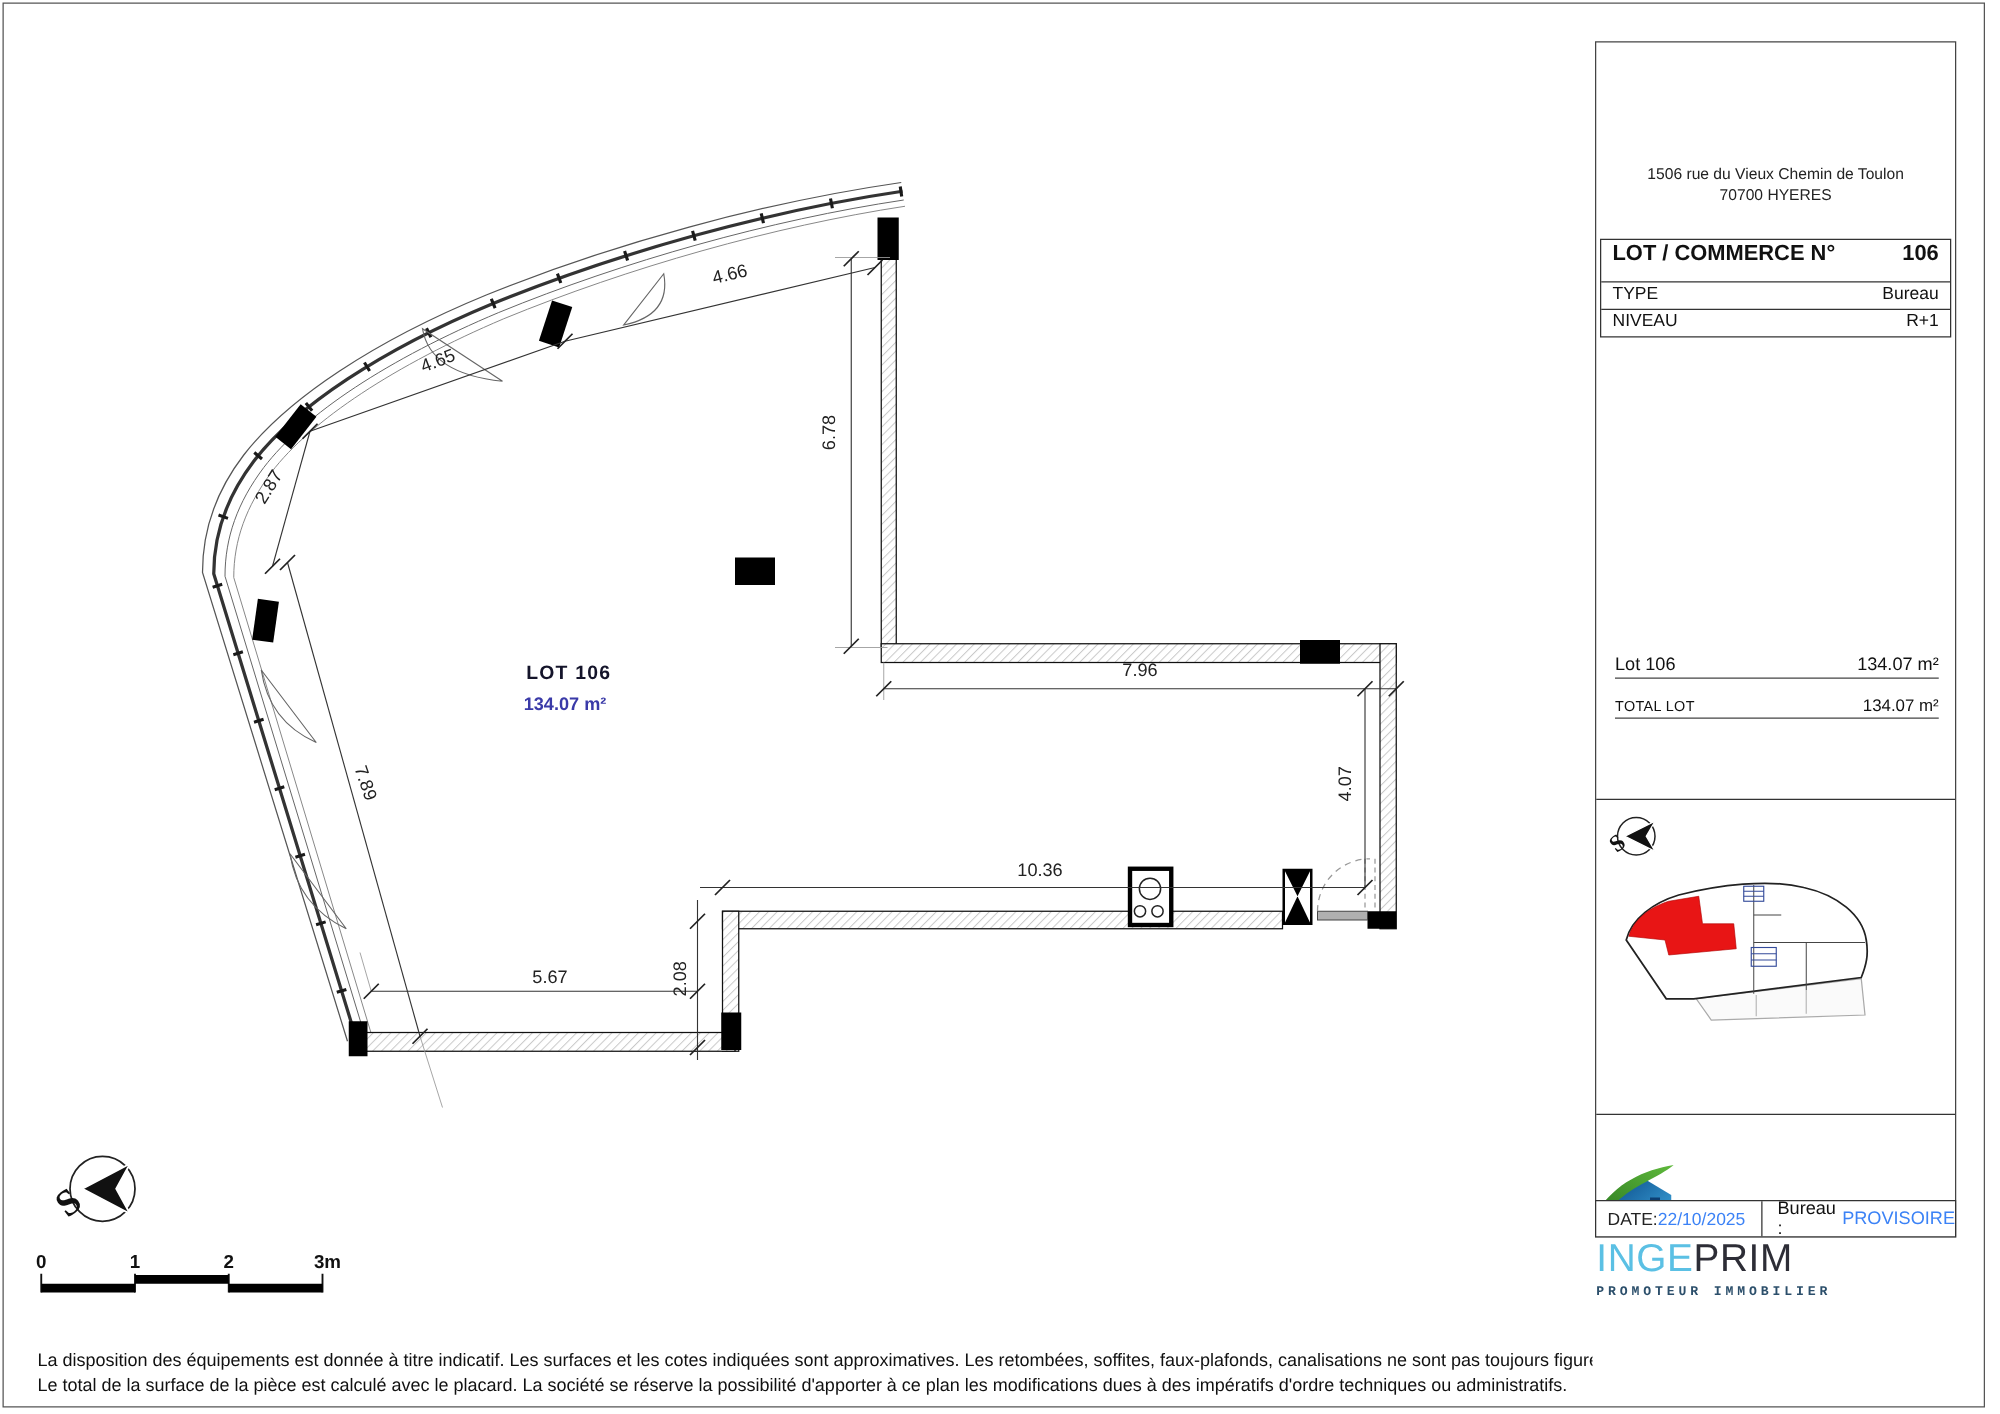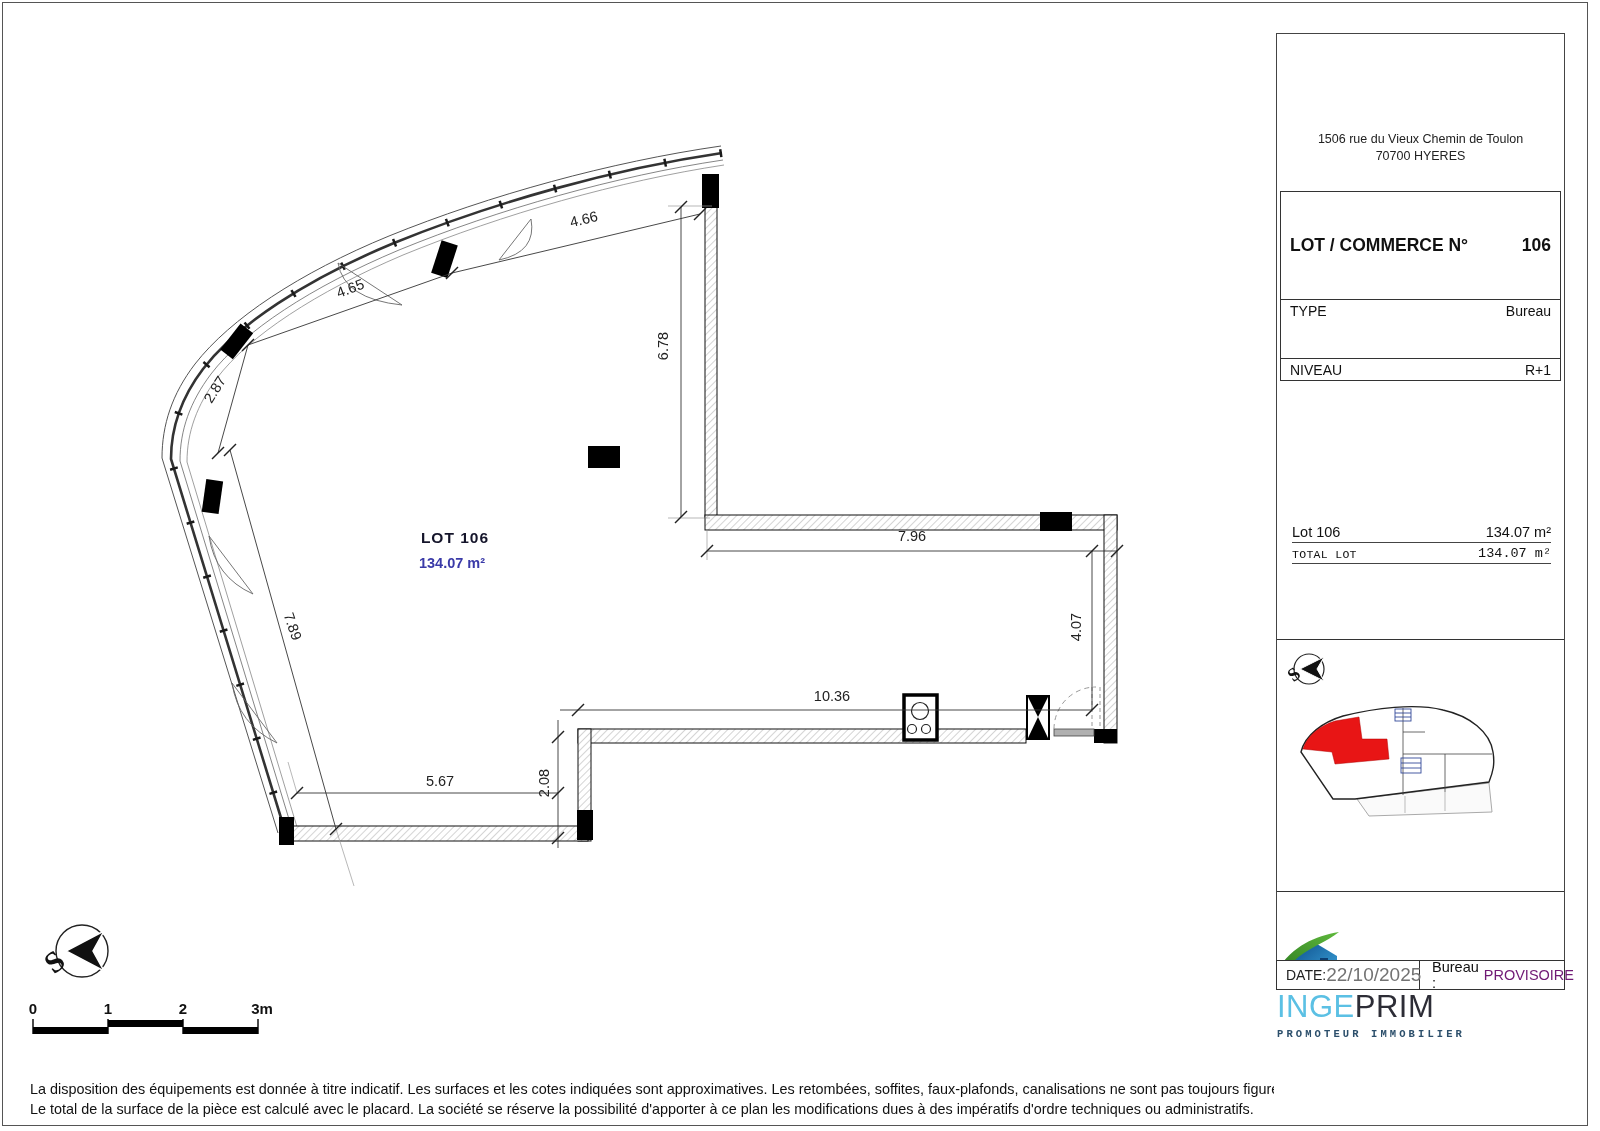--- a/index.html
+++ b/index.html
@@ -13,45 +13,45 @@
   .arealbl{font:600 14.5px "Liberation Sans",sans-serif;fill:#3a3aa8;}
   .sbt{font:600 15px "Liberation Sans",sans-serif;fill:#111;}
   .cs{font:700 30px "Liberation Serif",serif;fill:#111;}
   .cs2{font:700 19px "Liberation Serif",serif;fill:#111;}
 
   .sidebar{position:absolute;left:1276px;top:33px;width:289px;height:957px;
            border:1px solid #444;box-sizing:border-box;background:#fff;}
   .address{position:absolute;left:0;top:97px;width:100%;text-align:center;
            font-size:12.5px;line-height:17px;color:#222;}
   .lot-table{position:absolute;left:3px;top:157px;width:281px;border:1px solid #333;box-sizing:border-box;}
-  .lot-table .row{display:flex;justify-content:space-between;align-items:center;
-                  padding:0 9px;border-top:1px solid #333;height:21px;font-size:14px;margin-top:37px;}
+  .lot-table .row{display:flex;justify-content:space-between;align-items:flex-start;
+                  padding:0 9px;border-top:1px solid #333;height:21px;font-size:14px;}
   .lot-table .row:first-child{border-top:none;height:33px;font-size:17.5px;font-weight:bold;}
   .areas{position:absolute;left:15px;right:13px;top:487px;}
   .arow{display:flex;justify-content:space-between;align-items:flex-end;
         border-bottom:1px solid #444;padding-bottom:2px;}
   .arow.a1{font-size:14.5px;height:19px;}
-  .arow.a2{font-size:13.5px;height:17px;margin-top:1px;font-family:Liberation Mono, monospace;}
+  .arow.a2{font-size:13.5px;height:17px;margin-top:12px;}
   .arow.a2 .alabel{font-size:11.5px;letter-spacing:.3px;}
   .divider{position:absolute;left:0;right:0;border-top:1px solid #333;}
   .d1{top:605px;} .d2{top:857px;}
   .compass-s{position:absolute;left:8px;top:613px;}
   .minimap{position:absolute;left:18px;top:668px;}
   .logo{position:absolute;left:0;top:896px;width:100%;display:flex;
         justify-content:center;align-items:flex-start;gap:8px;flex-direction:column;}
   .logo-name{font-size:31px;letter-spacing:.5px;line-height:30px;white-space:nowrap;}
   .inge{color:#5bc0e4;} .prim{color:#2d2d36;}
   .logo-sub{font-size:10.5px;font-weight:bold;letter-spacing:3.1px;color:#2c4f6b;margin-top:6px;white-space:nowrap;font-family:Liberation Mono, monospace;}
   .daterow{position:absolute;left:-1px;right:-1px;bottom:-1px;height:28px;border:1px solid #333;
            display:flex;box-sizing:content-box;background:#fff;}
   .datecell{width:133px;border-right:1px solid #333;display:flex;align-items:center;padding-left:9px;}
   .dlabel{font-size:14px;color:#222;}
-  .dval{font-size:19px;color:#737373;}
+  .dval{font-size:14px;color:#3b82f6;}
   .indcell{flex:1;display:flex;align-items:center;padding-left:12px;font-size:14.5px;}
-  .prov{color:#701a75;margin-left:5px;}
+  .prov{color:#3b82f6;margin-left:5px;}
   .disclaimer{position:absolute;left:30px;top:1079px;width:1244px;font-size:14.4px;
               line-height:20px;color:#111;white-space:nowrap;overflow:hidden;}
 </style>
 </head>
 <body>
 
 <div class="page">
   <div class="frame"></div>
 
   <svg width="1250" height="1131" viewBox="0 0 1250 1131" style="position:absolute;left:0;top:0;">

